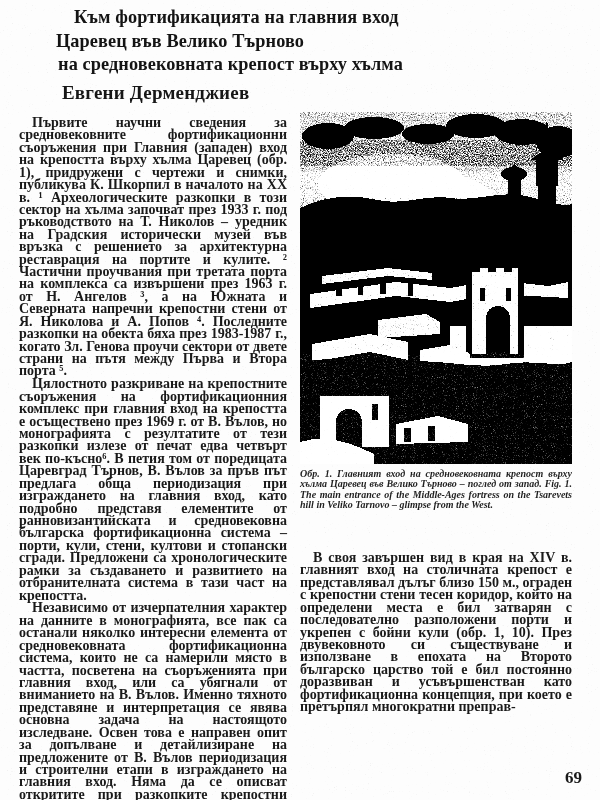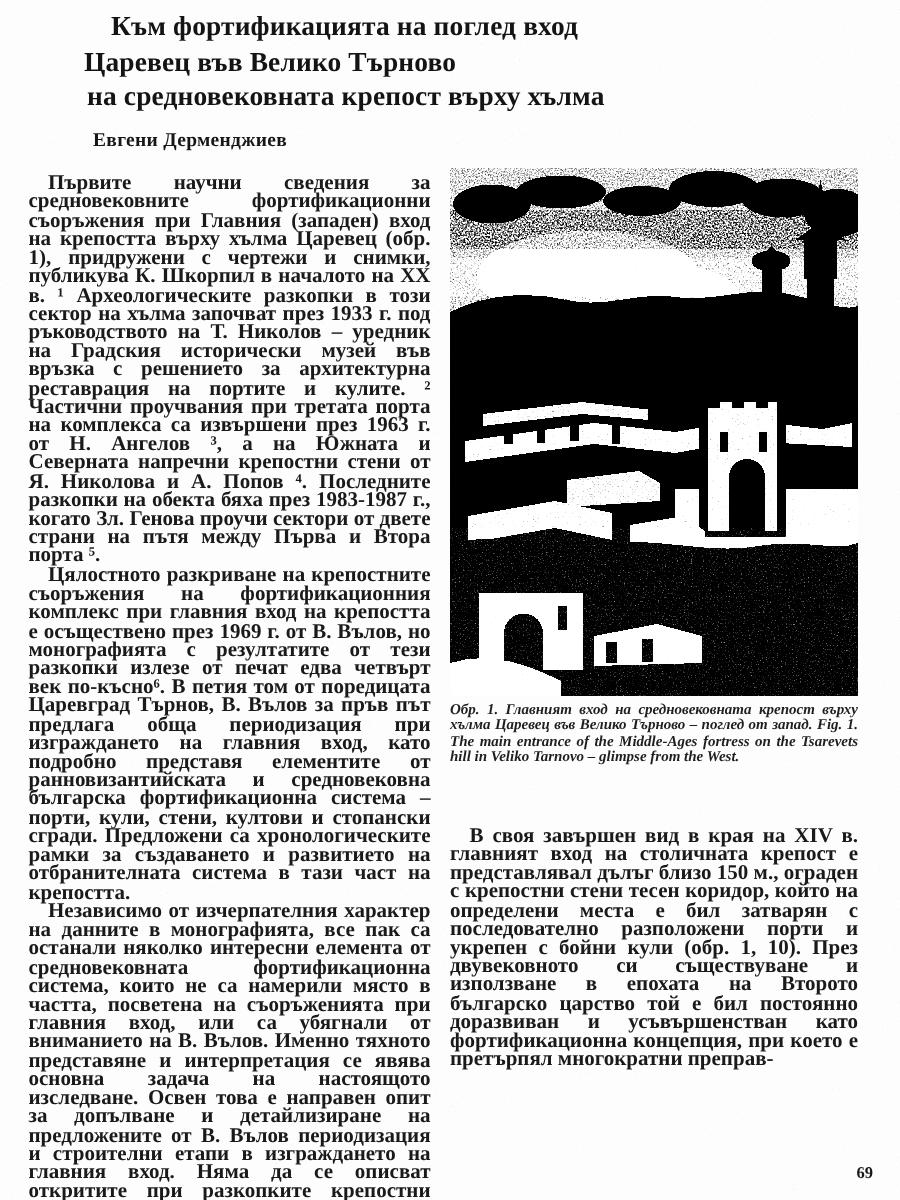--- a/index.html
+++ b/index.html
@@ -48,21 +48,21 @@
   .tl-1 { padding-left: 18px; }
   .tl-2 { padding-left: 2px; }
   .tl-3 { padding-left: 0px; }
 
   .author {
     position: absolute;
     left: 62px;
     top: 84px;
     font-family: "Liberation Serif", "DejaVu Serif", serif;
     font-weight: bold;
-    font-size: 13px;
+    font-size: 19px;
     line-height: 18px;
     color: #171717;
     letter-spacing: 0.2px;
     white-space: nowrap;
   }
 
   
   .col {
     position: absolute;
     font-family: "Liberation Serif", "DejaVu Serif", serif;
@@ -120,42 +120,42 @@
     color: #1f1f1f;
     text-align: justify;
     font-weight: 600;
   }
 
   .page-number {
     position: absolute;
     right: 18px;
     bottom: 12px;
     font-family: "Liberation Serif", "DejaVu Serif", serif;
-    font-size: 11px;
+    font-size: 17px;
     font-weight: 600;
     color: #1a1a1a;
   }
 
   
   .grain {
     position: absolute;
     left: 0; top: 0;
     width: 600px; height: 800px;
     pointer-events: none;
     opacity: 0.30;
   }
 </style>
 </head>
 <body>
 
 <div class="page">
 
   <div class="title-block">
     <h1 class="doc-title">
-      <span class="tl tl-1">Към фортификацията на поглед вход</span>
+      <span class="tl tl-1">Към фортификацията на главния вход</span>
       <span class="tl tl-3">Царевец във Велико Търново</span>
       <span class="tl tl-2">на средновековната крепост върху хълма</span>
     </h1>
   </div>
 
   <div class="author">Евгени Дерменджиев</div>
 
   <div class="col col-left">
     <p>Първите научни сведения за средновековните фортификационни съоръжения при Главния (западен) вход на крепостта върху хълма Царевец (обр. 1), придружени с чертежи и снимки, публикува К. Шкорпил в началото на XX в. ¹ Археологическите разкопки в този сектор на хълма започват през 1933 г. под ръководството на Т. Николов – уредник на Градския исторически музей във връзка с решението за архитектурна реставрация на портите и кулите. ² Частични проучвания при третата порта на комплекса са извършени през 1963 г. от Н. Ангелов ³, а на Южната и Северната напречни крепостни стени от Я. Николова и А. Попов ⁴. Последните разкопки на обекта бяха през 1983-1987 г., когато Зл. Генова проучи сектори от двете страни на пътя между Първа и Втора порта ⁵.</p>
     <p>Цялостното разкриване на крепостните съоръжения на фортификационния комплекс при главния вход на крепостта е осъществено през 1969 г. от В. Вълов, но монографията с резултатите от тези разкопки излезе от печат едва четвърт век по-късно⁶. В петия том от поредицата Царевград Търнов, В. Вълов за пръв път предлага обща периодизация при изграждането на главния вход, като подробно представя елементите от ранновизантийската и средновековна българска фортификационна система – порти, кули, стени, култови и стопански сгради. Предложени са хронологическите рамки за създаването и развитието на отбранителната система в тази част на крепостта.</p>

